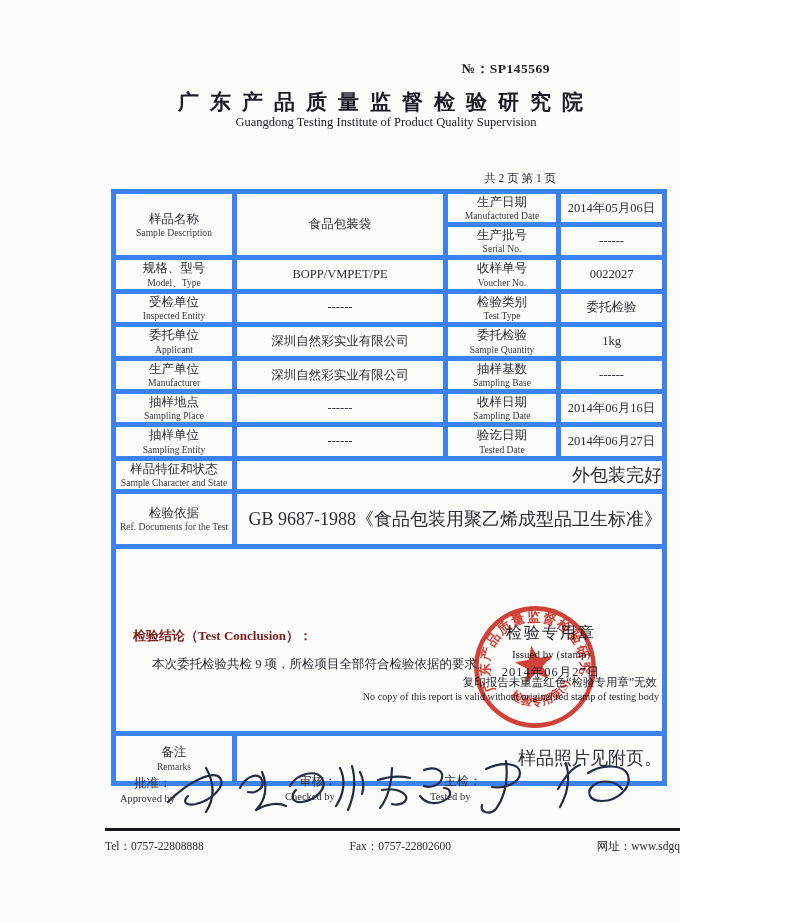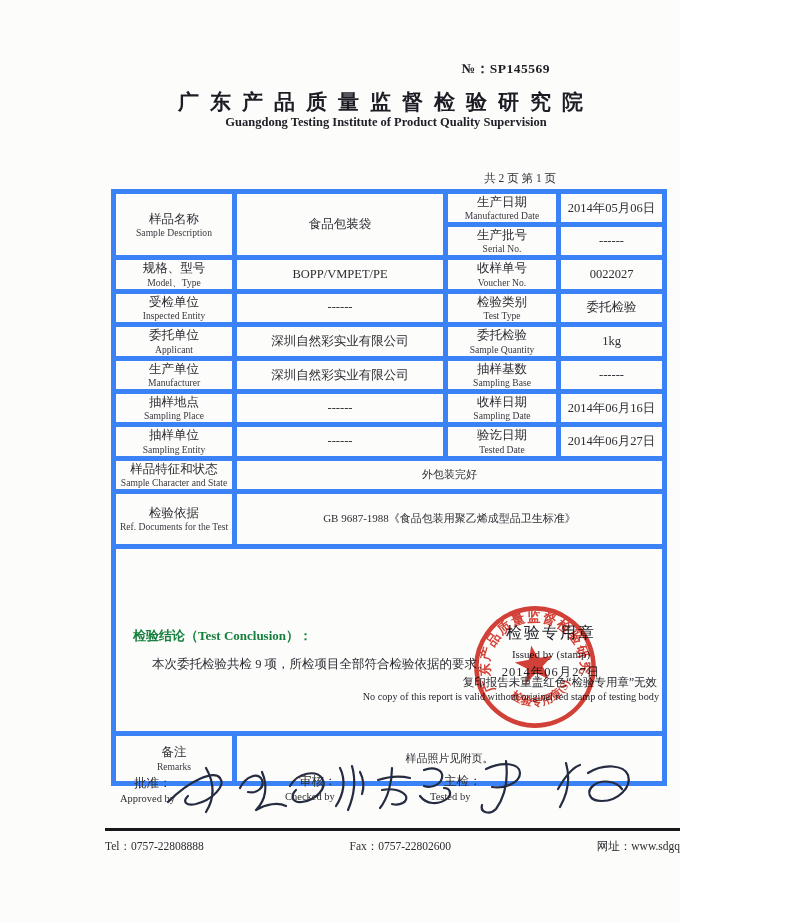--- a/index.html
+++ b/index.html
@@ -7,42 +7,42 @@
     position:relative;width:680px;height:923px;overflow:hidden;
     background:#fcfcfa;
     font-family:"Liberation Serif","DejaVu Serif",serif;
     color:#2e2e33;
   }
   .abs{position:absolute;}
   
   .doc-no{top:60px;right:130px;font-size:13.5px;font-weight:bold;color:#1d1d24;letter-spacing:.5px;}
   .title-cn{top:88px;left:0;width:772px;text-align:center;font-size:21px;font-weight:bold;
             letter-spacing:11px;color:#1c1c24;}
-  .title-en{top:115px;left:0;width:772px;text-align:center;font-size:12.5px;font-weight:bold;color:#20202a;}
+  .title-en{top:115px;left:0;width:772px;text-align:center;font-size:12.5px;font-weight:normal;color:#20202a;}
   .report-title{top:133px;left:0;width:772px;text-align:center;color:#17171f;}
   .report-title .cnpart{font-size:24px;font-weight:bold;letter-spacing:13px;}
   .report-title .enpart{font-size:17px;font-weight:bold;letter-spacing:1px;}
   .page-count{top:171px;right:124px;font-size:11.5px;color:#33333a;}
   
   table.info{
     position:absolute;left:111px;top:189px;width:551px;
     border-collapse:collapse;table-layout:fixed;
     border:1.5px solid #4f4f55;
   }
   table.info td{border:5px solid #3b82f6;padding:0;vertical-align:middle;overflow:hidden;}
   .h33{height:33px}.h25{height:25px}.h32{height:32px}.h34{height:34px}.h30{height:30px}
   .h55{height:55px}.h187{height:187px}.h50{height:50px}
   td.lab{text-align:center;}
   td.lab .cn{display:block;font-size:12.5px;line-height:1.3;color:#2c2c33;}
   td.lab .en{display:block;font-size:9.6px;line-height:1.25;color:#3a3a42;}
   td.val{font-size:12.5px;text-align:center;color:#2c2c33;}
-  td.val-left{font-size:11px;text-align:center;padding-left:15px;color:#2c2c33;}
+  td.val-left{font-size:18px;text-align:right;padding-left:15px;color:#2c2c33;}
   
   td.conc-cell{position:relative;vertical-align:top;text-align:left;}
-  .conc-head{margin:20px 0 0 17px;font-size:13px;font-weight:bold;color:#15803d;}
+  .conc-head{margin:20px 0 0 17px;font-size:13px;font-weight:bold;color:#7f1d1d;}
   .conc-body{margin:11px 0 0 36px;font-size:12.5px;color:#2c2c33;}
   .cap-center{position:absolute;top:74px;left:320px;width:230px;text-align:center;color:#26262e;}
   .cap-cn{font-size:16px;letter-spacing:2px;}
   .cap-en{font-size:11px;margin-top:4px;}
   .cap-date{font-size:12.5px;margin-top:4px;letter-spacing:1px;}
   .notice-cn{position:absolute;top:126px;right:5px;font-size:11.5px;color:#26262e;}
   .notice-en{position:absolute;top:142px;right:3px;font-size:10.2px;color:#26262e;}
   
   .stamp{position:absolute;left:355px;top:54px;width:128px;height:128px;
          color:#cf271d;opacity:.88;mix-blend-mode:multiply;transform:rotate(-10deg);}

